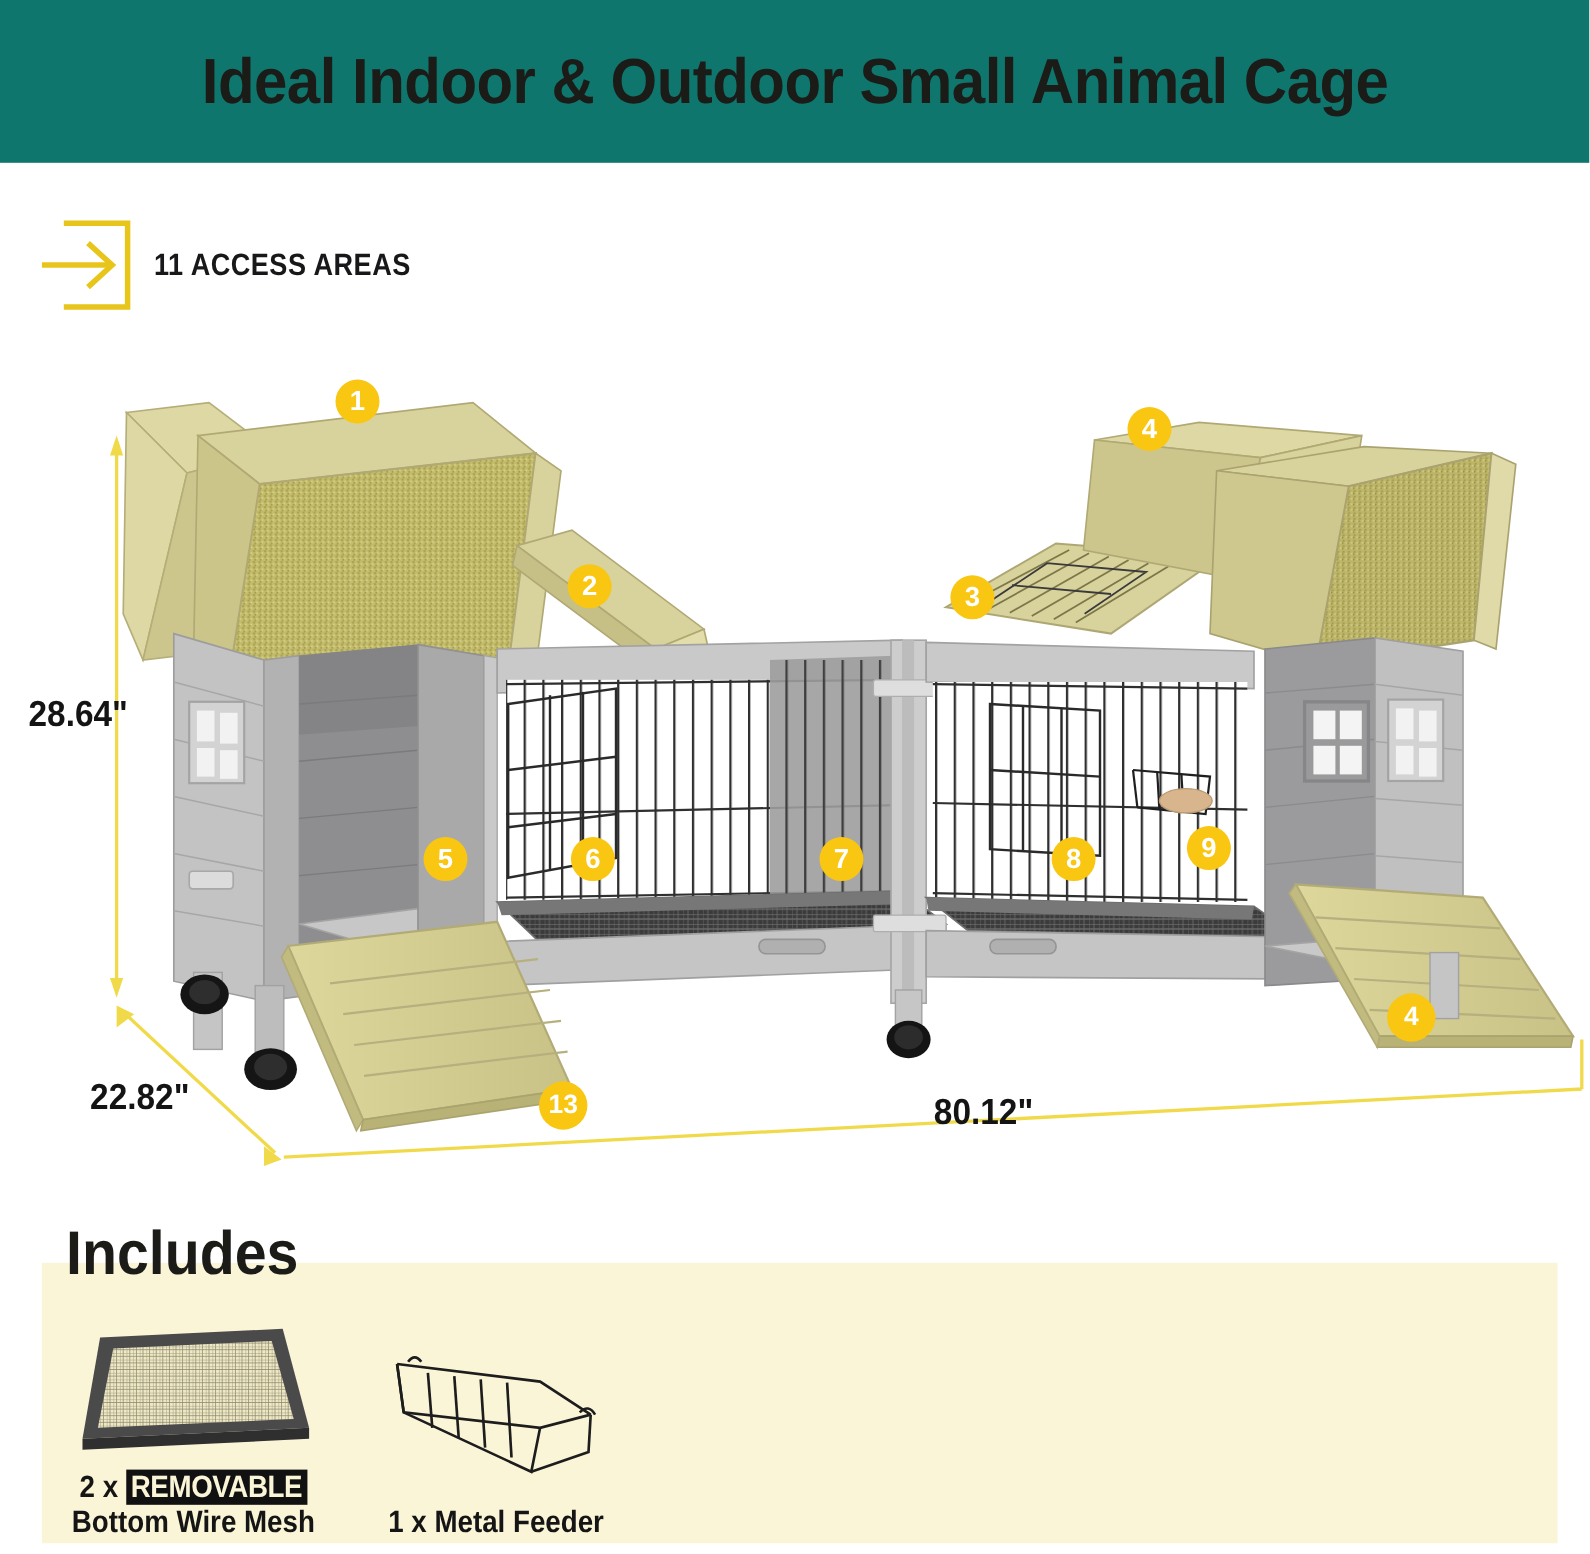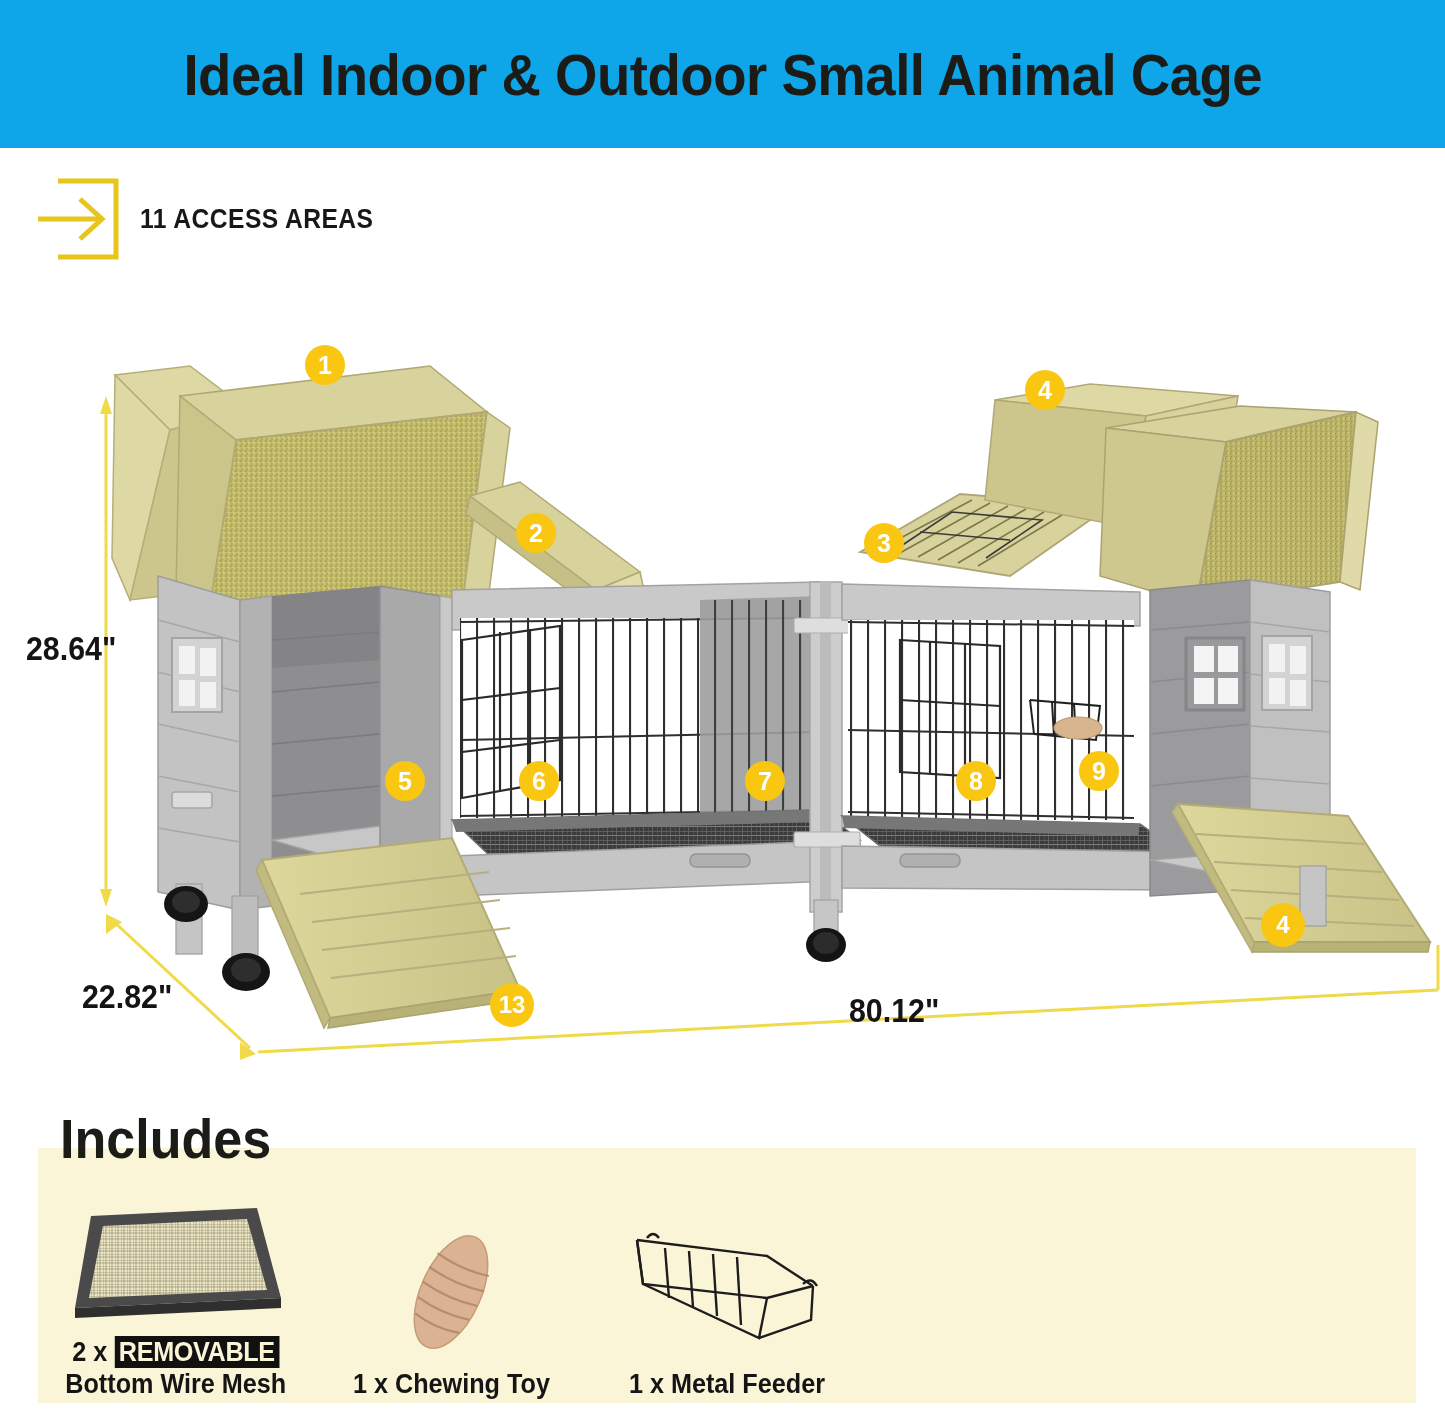--- a/index.html
+++ b/index.html
@@ -6,32 +6,32 @@
   body {
     width:1445px; height:1413px;
     background:#ffffff;
     font-family:"Liberation Sans", sans-serif;
     position:relative; overflow:hidden;
   }
 
   
   #banner {
     position:absolute; left:0; top:0; width:1445px; height:148px;
-    background:#0ea5e9;
+    background:#0f766e;
     display:flex; align-items:center; justify-content:center;
   }
   #banner-title {
     font-size:58px; font-weight:bold; color:#1b1b18;
     letter-spacing:-0.5px; transform:scaleX(0.94);
     white-space:nowrap;
   }
 
   
   #access-row {
-    position:absolute; left:38px; top:177px;
+    position:absolute; left:38px; top:199px;
     display:flex; align-items:center; gap:20px;
   }
   #access-icon { width:82px; height:84px; display:block; }
   #access-label {
     font-size:28px; font-weight:bold; color:#18181a;
     transform:scaleX(0.88); transform-origin:left center;
     letter-spacing:0.5px; white-space:nowrap;
   }
 
   
@@ -415,38 +415,20 @@
       </svg>
     </div>
     <div class="inc-caption">
       <span>2 x</span>
       <span class="hl">REMOVABLE</span><br>
       <span>Bottom Wire Mesh</span>
     </div>
   </div>
 
 
-  <div class="inc-cell">
-    <div class="inc-art">
-      <svg width="160" height="132" viewBox="0 0 160 132">
-        <g transform="rotate(24 80 66)">
-          <ellipse cx="80" cy="66" rx="30" ry="60" fill="#dcb392"></ellipse>
-          <ellipse cx="80" cy="66" rx="30" ry="60" fill="none" stroke="#c49c79" stroke-width="1.5"></ellipse>
-          <g stroke="#b68d6b" stroke-width="2.2" fill="none">
-            <path d="M52 36 Q80 42 108 36"></path>
-            <path d="M50 52 Q80 58 110 52"></path>
-            <path d="M50 68 Q80 74 110 68"></path>
-            <path d="M52 84 Q80 90 108 84"></path>
-            <path d="M56 100 Q80 106 104 100"></path>
-          </g>
-        </g>
-      </svg>
-    </div>
-    <div class="inc-caption">1 x Chewing Toy</div>
-  </div>
 
   <div class="inc-cell">
     <div class="inc-art">
       <svg width="240" height="132" viewBox="0 0 240 132">
         <g stroke="#1d1d1d" stroke-width="2.4" fill="none">
           <polyline points="30,14 36,58 160,72 206,60"></polyline>
           <polyline points="30,14 160,30 206,60"></polyline>
           <polyline points="36,58 152,112 160,72"></polyline>
           <polyline points="152,112 204,94 206,60"></polyline>
           <line x1="58" y1="22" x2="62" y2="72"></line>

